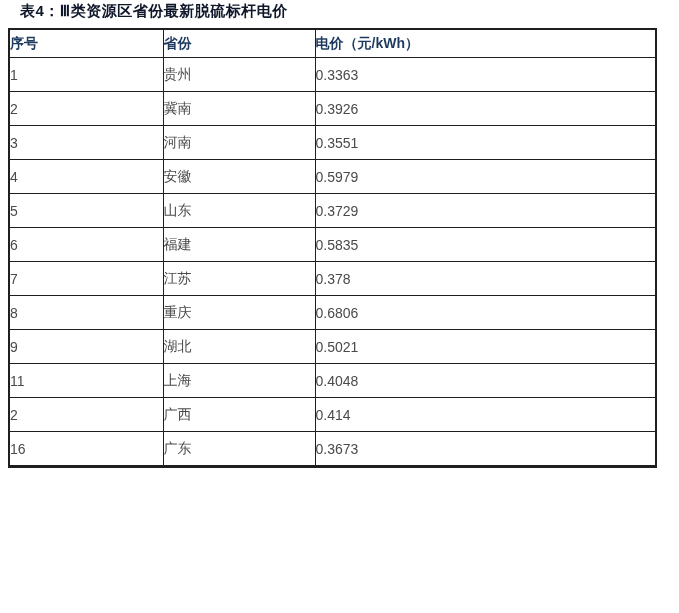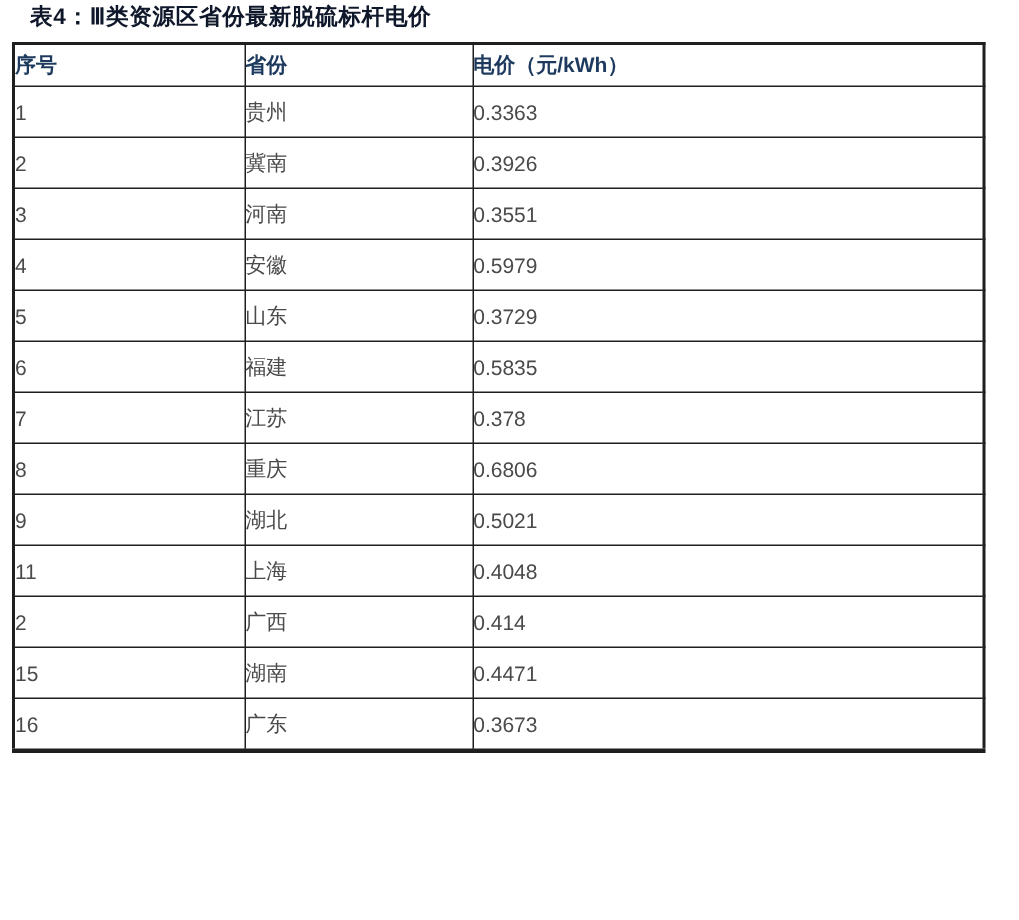--- a/index.html
+++ b/index.html
@@ -126,23 +126,18 @@
       <td>11</td>
       <td>上海</td>
       <td>0.4048</td>
     </tr>
     <tr>
       <td>2</td>
       <td>广西</td>
       <td>0.414</td>
     </tr>
     <tr>
-      <td>15</td>
-      <td>湖南</td>
-      <td>0.4471</td>
-    </tr>
-    <tr>
       <td>16</td>
       <td>广东</td>
       <td>0.3673</td>
     </tr>
   </tbody>
 </table>
 
 </body></html>

